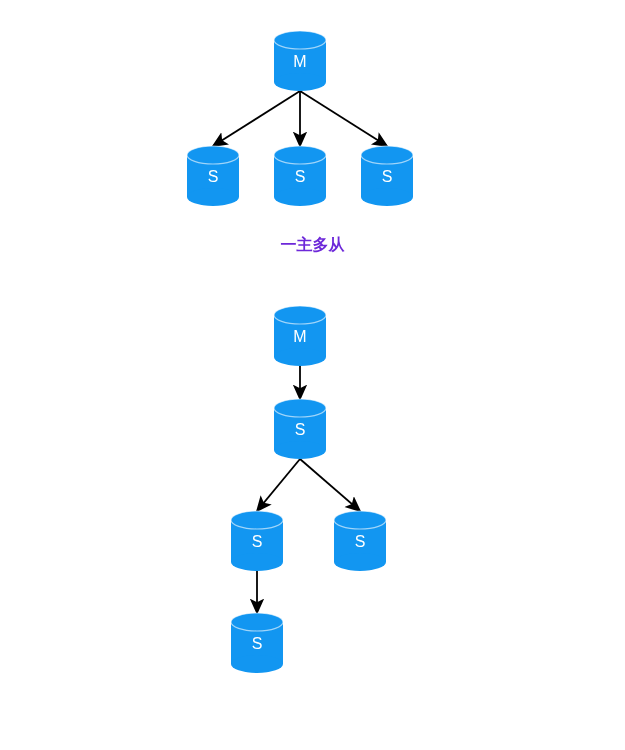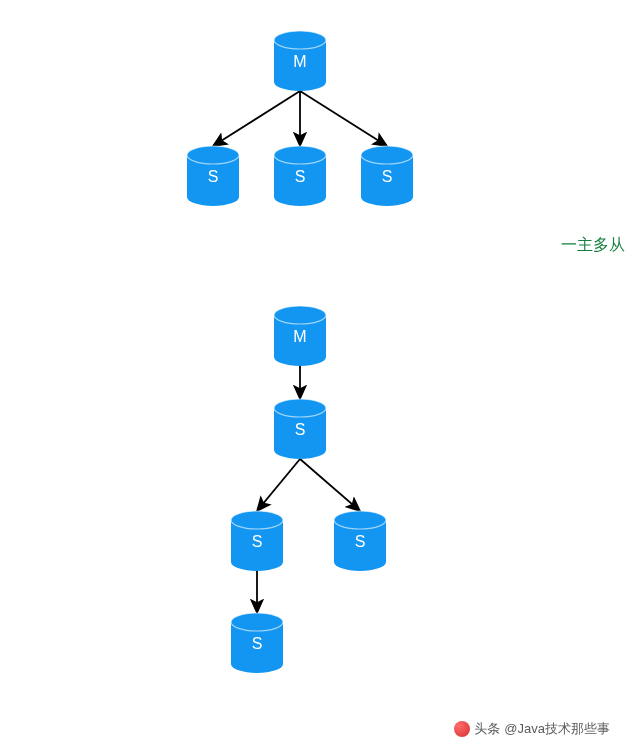--- a/index.html
+++ b/index.html
@@ -11,24 +11,24 @@
       font-family: Arial, "Microsoft YaHei", sans-serif;
     }
     .diagram-container {
       position: relative;
       width: 100%;
       height: 100%;
     }
     .caption {
       position: absolute;
       width: 100%;
-      text-align: right;
+      text-align: center;
       font-size: 16px;
-      font-weight: normal;
-      color: #15803d;
+      font-weight: bold;
+      color: #6d28d9;
     }
     .watermark {
       position: absolute;
       right: 15px;
       bottom: 12px;
       font-size: 13px;
       color: #5a5a5a;
       display: flex;
       align-items: center;
       gap: 4px;
@@ -110,18 +110,13 @@
       <g>
         <rect x="231" y="622" width="52" height="42" fill="#1296f1"></rect>
         <ellipse cx="257" cy="664" rx="26" ry="9" fill="#1296f1"></ellipse>
         <ellipse cx="257" cy="622" rx="26" ry="9" fill="#1296f1" stroke="#ffffff" stroke-width="1.2" stroke-opacity="0.6"></ellipse>
         <text x="257" y="649" text-anchor="middle" fill="#ffffff" font-size="16" font-family="Arial, sans-serif">S</text>
       </g>
     </svg>
 
   <div class="caption" style="top:235px">一主多从</div>
 
-  <div class="watermark">
-    <span class="watermark-icon"></span>
-    <span>头条</span>
-    <span>@Java技术那些事</span>
-  </div>
 </div>
 
 </body></html>

